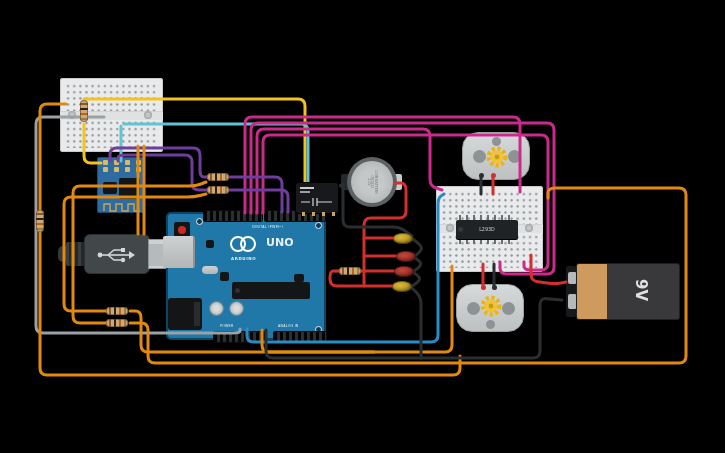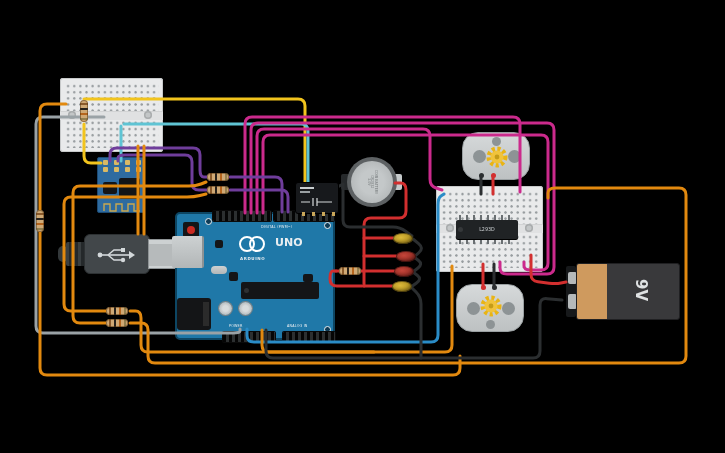--- a/index.html
+++ b/index.html
@@ -5,21 +5,21 @@
   html,body{margin:0;padding:0;background:#000;}
   #stage{position:relative;width:725px;height:453px;background:#000;overflow:hidden;
          font-family:"DejaVu Sans",sans-serif;}
   .abs{position:absolute;}
   
   .bb{position:absolute;background:#e9eaeb;border-radius:3px;box-shadow:0 0 0 1px #c7c9ca inset,1px 2px 0 rgba(0,0,0,.5);}
   .bb .dots{position:absolute;inset:4px;background-image:radial-gradient(circle,#989da0 1.05px,rgba(0,0,0,0) 1.35px);background-size:6.15px 6.15px;background-position:1px 1px;}
   .bb .channel{position:absolute;left:0;right:0;height:9px;background:#e0e1e2;box-shadow:0 1px 0 #d2d3d4 inset;}
   .screw{position:absolute;width:8px;height:8px;border-radius:50%;background:#c3c6c7;box-shadow:0 0 0 1.5px #a9acad inset;}
   
-  #arduino{position:absolute;left:175px;top:212px;width:160px;height:128px;background:#1f78a8;border:2px solid #0d4663;border-radius:5px;box-sizing:border-box;box-shadow:2px 3px 0 rgba(0,0,0,.55);}
+  #arduino{position:absolute;left:166px;top:212px;width:160px;height:128px;background:#1f78a8;border:2px solid #0d4663;border-radius:5px;box-sizing:border-box;box-shadow:2px 3px 0 rgba(0,0,0,.55);}
   .hdr{position:absolute;height:10px;background:repeating-linear-gradient(90deg,#050505 0 3px,#2c2f30 3px 6px);border-radius:1px;box-shadow:0 0 0 1px #0a0a0a;}
   .hole{position:absolute;width:5px;height:5px;border-radius:50%;border:1.5px solid #e8edf0;background:#0e3c57;}
   .tt{position:absolute;color:#e9eef1;white-space:nowrap;transform-origin:0 0;font-size:8px;}
   .blk{position:absolute;background:#141517;border-radius:2px;}
   .silver{position:absolute;background:linear-gradient(#cdd1d2,#b2b6b7);border-radius:2px;}
   .cap{position:absolute;width:13px;height:13px;border-radius:50%;background:radial-gradient(#d8dcdd 30%,#9fa4a6);box-shadow:0 0 0 1px #7d8284;}
   .logo-c{display:inline-block;width:12px;height:12px;border:2.5px solid #fff;border-radius:50%;}
   
   .res-h{position:absolute;width:22px;height:8px;border-radius:4px;
     background:linear-gradient(90deg,#cfa975 0 3px,#8a5a2b 3px 5px,#cfa975 5px 8px,#26211b 8px 10px,#cfa975 10px 13px,#b5651d 13px 15px,#cfa975 15px 18px,#94804f 18px 20px,#cfa975 20px 22px);

